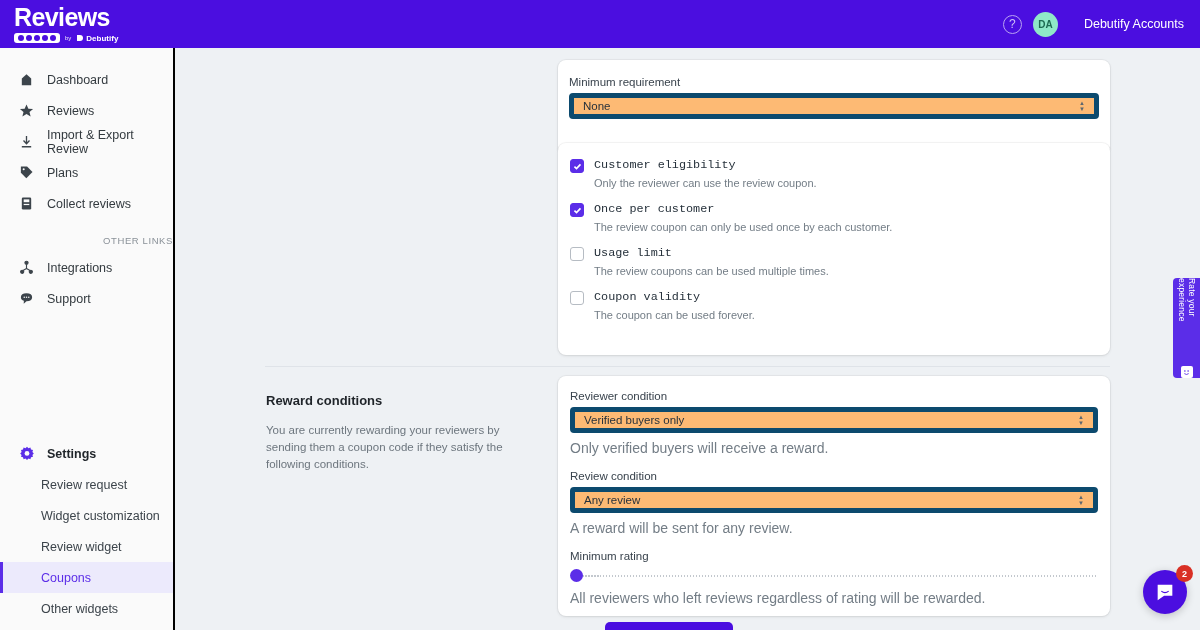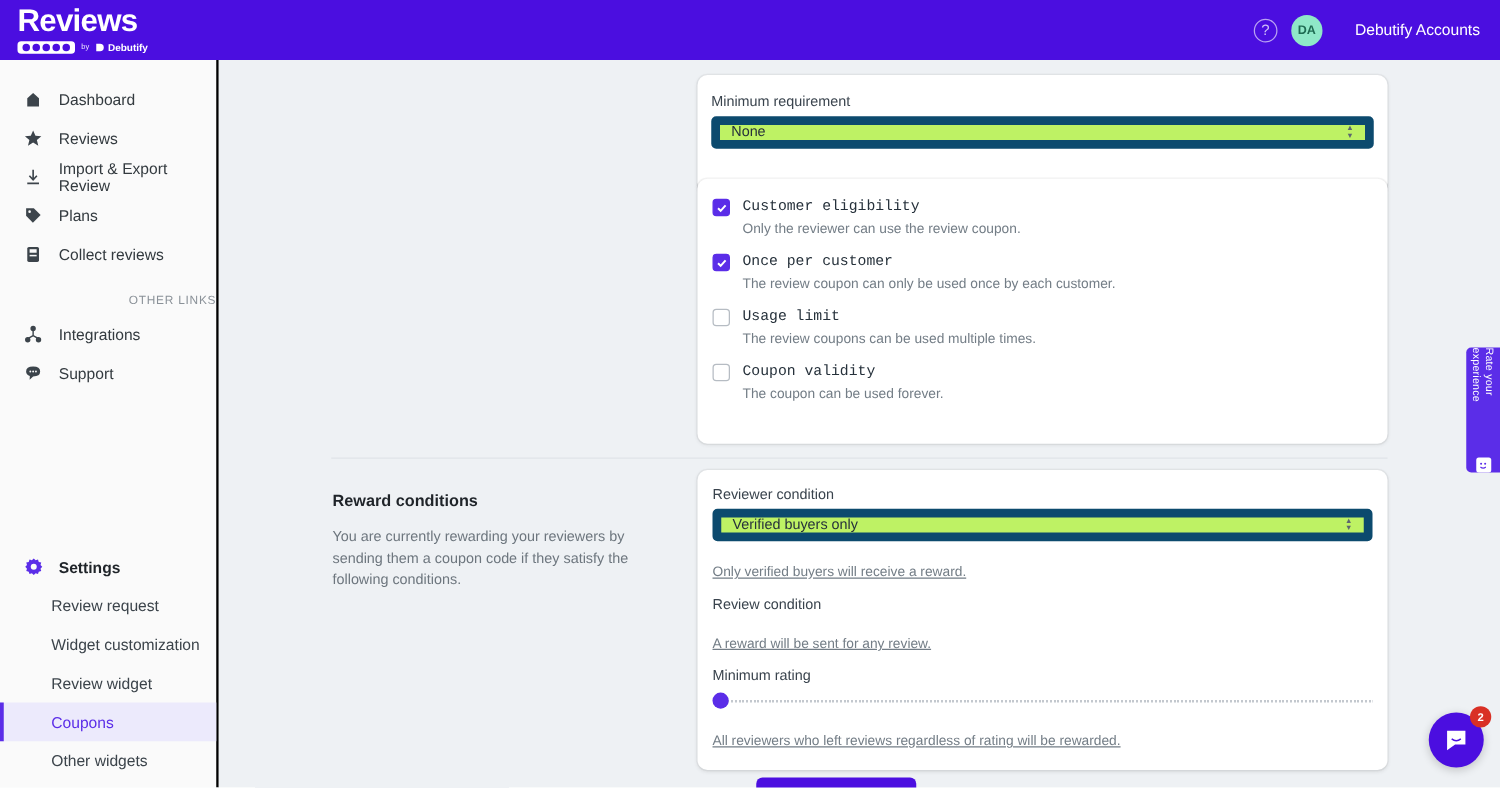--- a/index.html
+++ b/index.html
@@ -104,33 +104,33 @@
   .card-a { position: absolute; left: 383px; top: 12px; width: 552px; height: 94px; padding: 16px 11px 0 11px; }
   .card-b { position: absolute; left: 383px; top: 95px; width: 552px; height: 212px; padding: 14px 12px; }
   .card-c { position: absolute; left: 383px; top: 328px; width: 552px; height: 240px; padding: 14px 12px; }
 
   .field-label {
     font-size: 11.5px; color: #39434d; margin-bottom: 5px;
     display: block;
   }
   .select-box {
     position: relative; height: 26px;
-    border: 7px solid #0c4a6e; border-radius: 4px;
-    background: #bef264; display: flex; align-items: flex-end;
+    border: 5px solid #0c4a6e; border-radius: 4px;
+    background: #fdba74; display: flex; align-items: center;
     padding: 0 26px 0 9px; font-size: 11.5px; color: #26313b;
     cursor: pointer;
   }
   .select-box .stepper {
     position: absolute; right: 9px; top: 50%;
     transform: translateY(-50%);
     display: flex; flex-direction: column; gap: 2px;
     color: #5c666f;
   }
   .select-box .stepper span { font-size: 6px; line-height: 4px; }
-  .help-text { font-size: 11px; color: #737d86; margin-top: 19px; text-decoration: underline; }
+  .help-text { font-size: 14px; color: #737d86; margin-top: 7px; }
 
   
   .check-row { display: flex; align-items: flex-end; gap: 10px; margin-bottom: 4px; font-family: Liberation Mono, monospace; }
   .cbox {
     width: 14px; height: 14px; border-radius: 3px;
     flex: 0 0 14px; margin-top: 2px; cursor: pointer;
     display: flex; align-items: center; justify-content: center;
   }
   .cbox.on { background: #5b2de8; border: 1px solid #5b2de8; }
   .cbox.off { background: #ffffff; border: 1.3px solid #b6bcc3; }
@@ -393,20 +393,27 @@
         <span class="stepper">
             <span>▲</span>
             <span>▼</span>
           </span>
       </div>
       <div class="help-text">Only verified buyers will receive a reward.</div>
 
       <div style="height:14px"></div>
 
       <label class="field-label">Review condition</label>
+      <div class="select-box">
+        <span>Any review</span>
+        <span class="stepper">
+            <span>▲</span>
+            <span>▼</span>
+          </span>
+      </div>
       <div class="help-text">A reward will be sent for any review.</div>
 
       <div style="height:14px"></div>
 
       <label class="field-label">Minimum rating</label>
       <div class="slider-wrap">
         <div class="slider-track"></div>
         <div class="slider-thumb"></div>
       </div>
       <div class="help-text">All reviewers who left reviews regardless of rating will be rewarded.</div>

